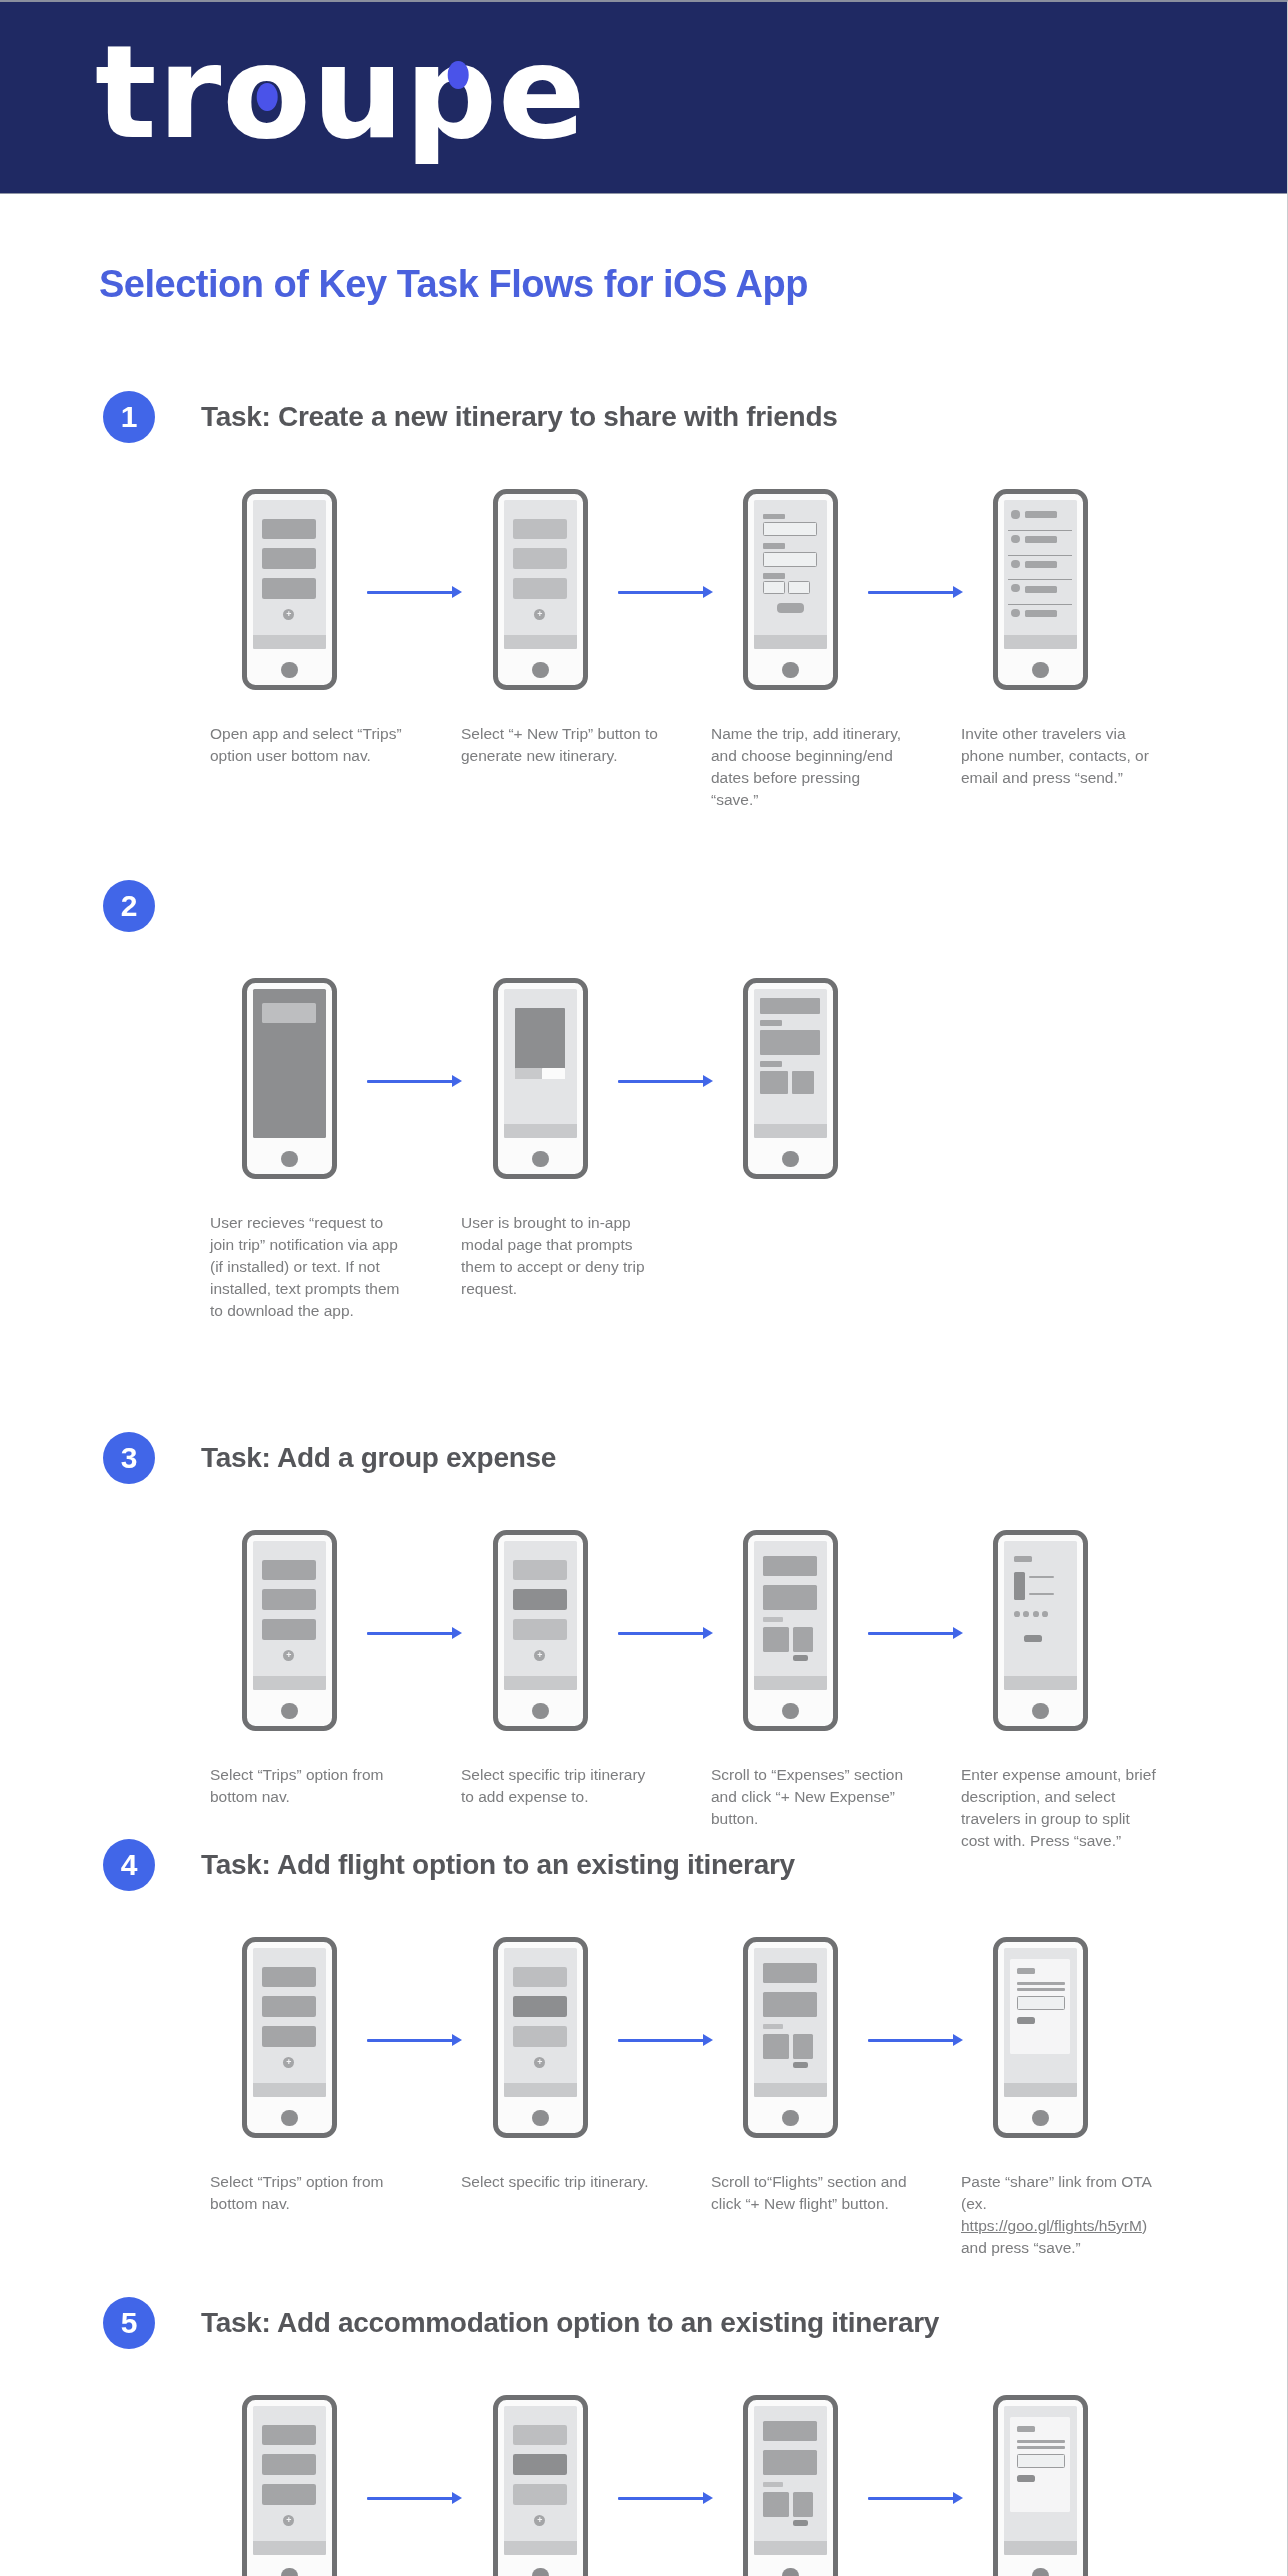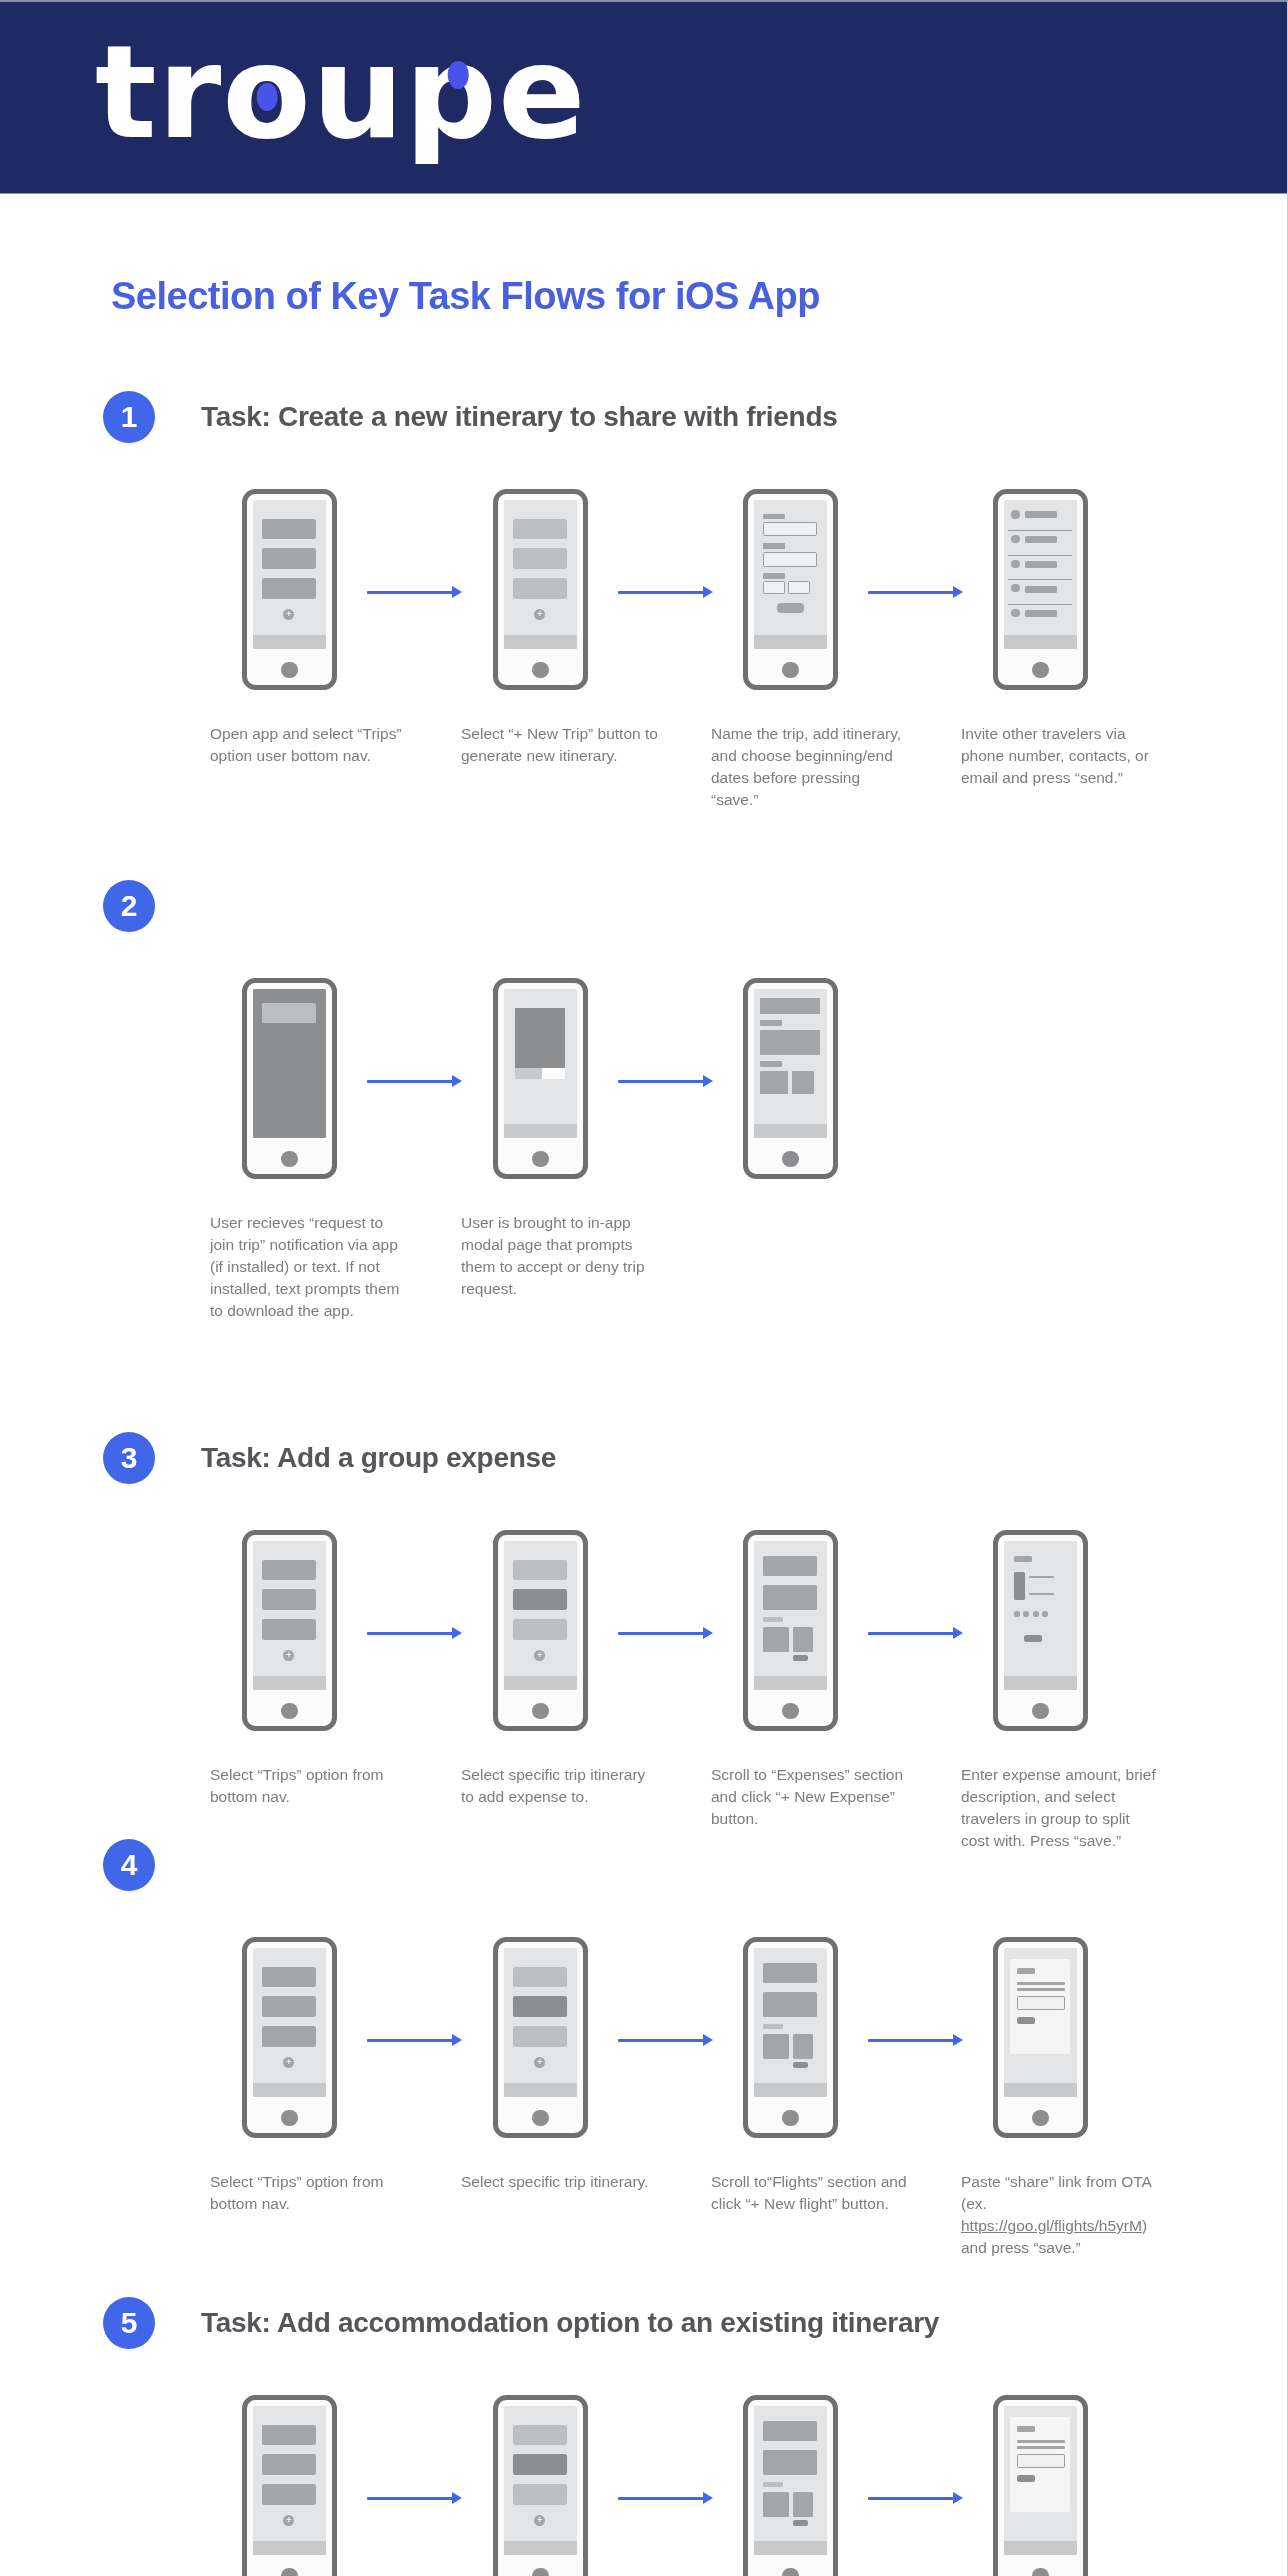--- a/index.html
+++ b/index.html
@@ -19,21 +19,21 @@
     font-size:129px;line-height:134px;color:#ffffff;letter-spacing:1px;
     white-space:nowrap;
   }
   .logo .lt{position:relative;display:inline-block;}
   .logo .lt i{
     position:absolute;width:20.6px;height:28px;border-radius:50%;
     background:var(--logo-dot,#4a53e9);transform:translate(-50%,-50%);
   }
   
   h1.page-title{
-    position:absolute;left:95px;top:257px;margin:16px;
+    position:absolute;left:95px;top:257px;margin:4px;
     font-size:38px;font-weight:bold;letter-spacing:-0.5px;
     color:var(--title-blue,#4a61dd);
   }
   
   .section{position:absolute;left:0;width:1288px;height:484px;}
   .badge{
     position:absolute;left:103px;top:0;width:52px;height:52px;border-radius:50%;
     background:var(--accent,#4166e8);color:#ffffff;font-weight:bold;font-size:30px;
     display:flex;align-items:center;justify-content:center;
   }
@@ -261,20 +261,21 @@
           </div>
           <div class="home"></div>
         </div>
         <div class="caption" style="left: 210px;"><span>Select “Trips” option from bottom nav.</span></div>
         <div class="caption" style="left: 461px;"><span>Select specific trip itinerary to add expense to.</span></div>
         <div class="caption" style="left: 711px;"><span>Scroll to “Expenses” section and click “+ New Expense” button.</span></div>
         <div class="caption" style="left: 961px;"><span>Enter expense amount, brief description, and select travelers in group to split cost with. Press “save.”</span></div>
       </div>
       <div class="section" style="top: 1837px;">
         <div class="badge">4</div>
+        <div class="task-title">Task: Add flight option to an existing itinerary</div>
         <div class="phone" style="left: 242px;">
           <div class="screen">
             <div class="ph-el" style="left: 9.3px; top: 18.5px; width: 54px; height: 20.6px; background: rgb(164, 165, 167); border-radius: 2.1px;"></div>
             <div class="ph-el" style="left: 9.3px; top: 48px; width: 54px; height: 20.6px; background: rgb(164, 165, 167); border-radius: 2.1px;"></div>
             <div class="ph-el" style="left: 9.3px; top: 78px; width: 54px; height: 20.6px; background: rgb(164, 165, 167); border-radius: 2.1px;"></div>
             <div class="ph-el plus-glyph" style="left: 30px; top: 109px; width: 11.3px; height: 11.3px;">+</div>
             <div class="ph-el" style="left: 0px; top: 135px; width: 73px; height: 14.4px; background: rgb(200, 201, 203);"></div>
           </div>
           <div class="home"></div>
         </div>

